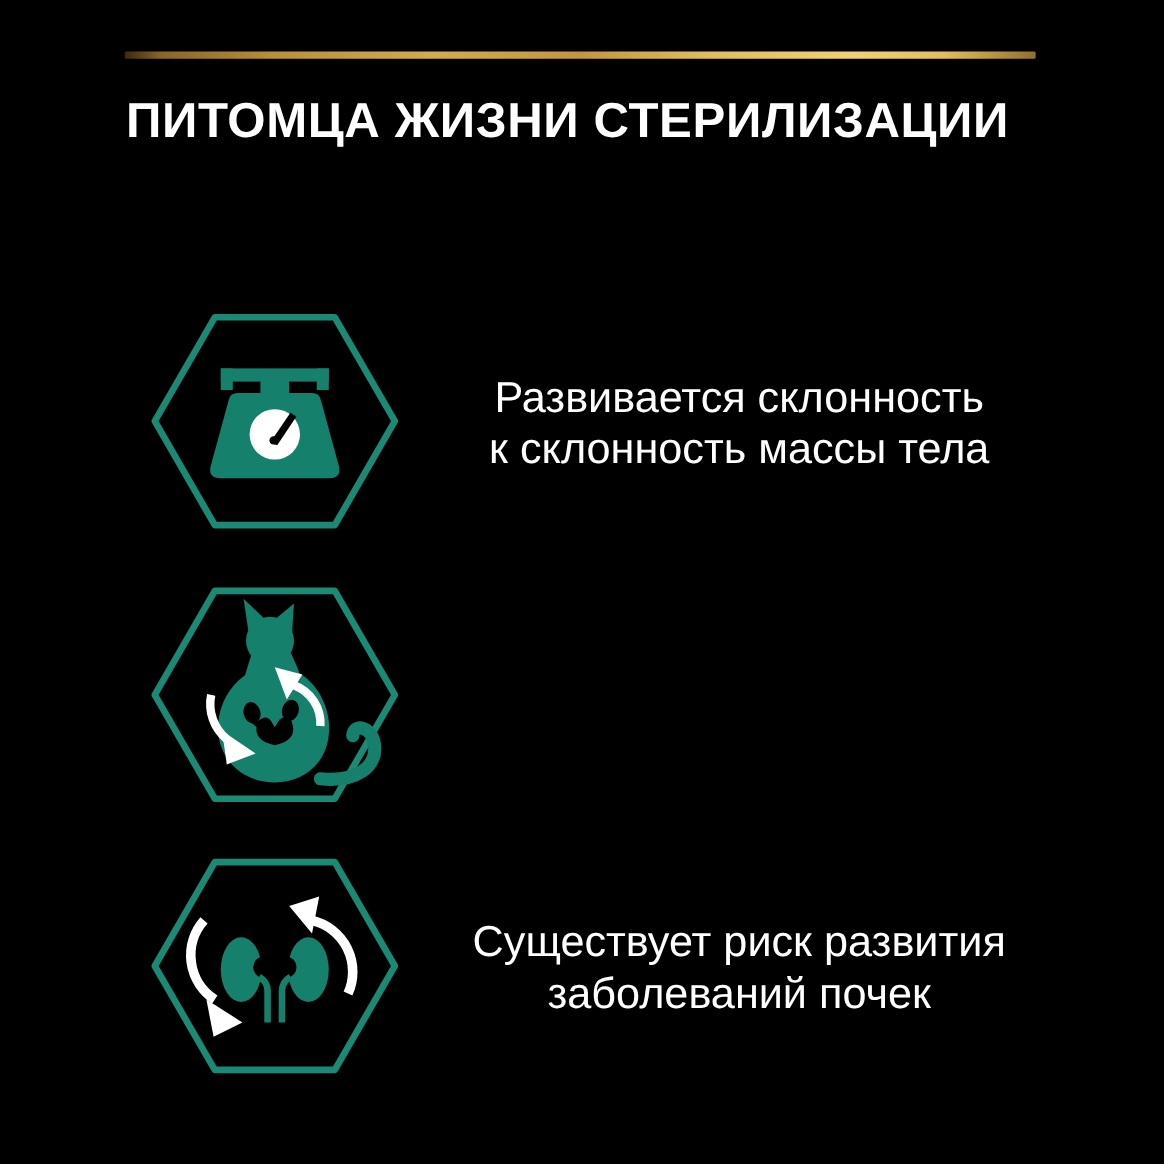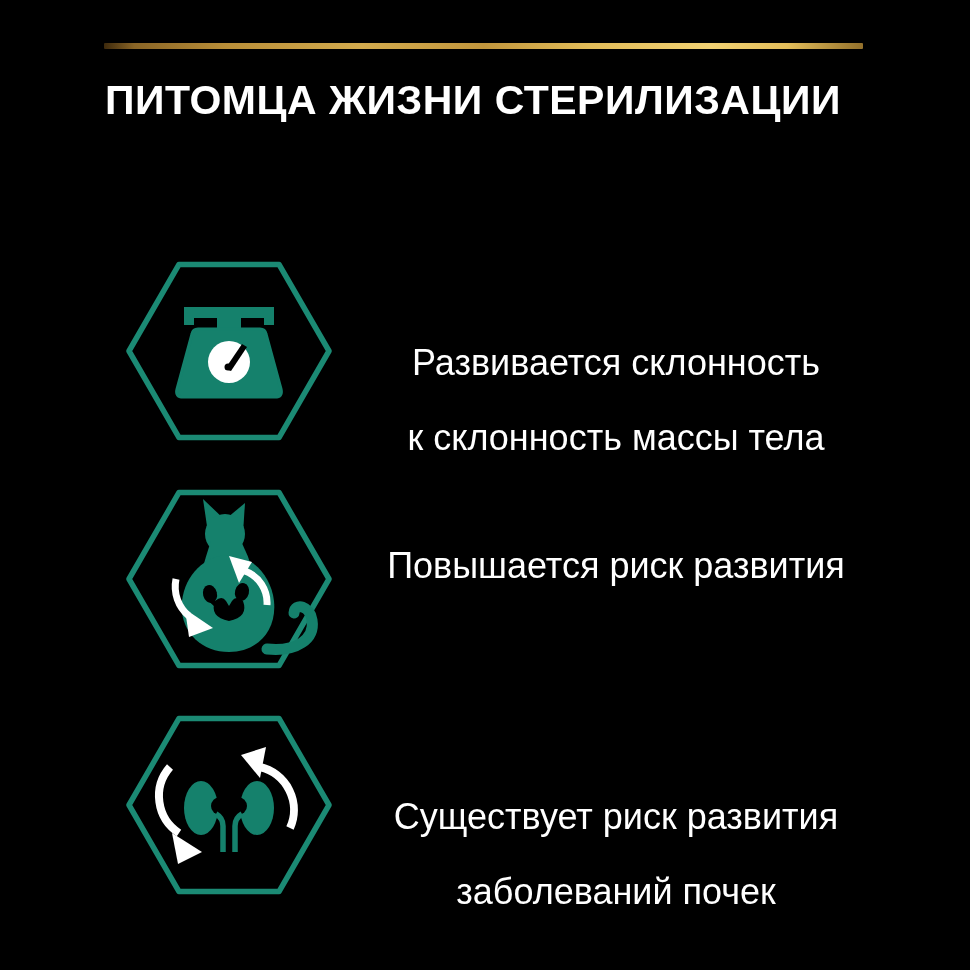--- a/index.html
+++ b/index.html
@@ -33,21 +33,21 @@
   }
   .title .tline{display:block;white-space:nowrap;}
   .row{position:absolute;left:0;width:970px;height:180px;}
   .hex{position:absolute;left:125px;top:0;}
   .item-text{
     position:absolute;left:346px;top:0;width:540px;
     color:var(--text);
     font-size:36px;font-weight:400;line-height:43px;
     text-align:center;
   }
-  .item-text div{white-space:nowrap;margin-top:32px;}
+  .item-text div{white-space:nowrap;}
 </style>
 </head>
 <body>
 
 <div class="canvas">
 
   <div class="gold-rule"></div>
 
   <h1 class="title">
     <span class="tline">ПИТОМЦА ЖИЗНИ СТЕРИЛИЗАЦИИ</span>
@@ -96,21 +96,20 @@
         </g>
         <g fill="#FFFFFF">
           <polygon points="104,67 127,73 114,94"></polygon>
           <path d="M120,82 A34,34 0 0 1 142,116" fill="none" stroke="#FFFFFF" stroke-width="7"></path>
           <polygon points="88,139 60,120 64,148"></polygon>
           <path d="M51,90 A38,38 0 0 0 64,127" fill="none" stroke="#FFFFFF" stroke-width="7"></path>
         </g>
       </g>
     </svg>
     <div class="item-text" style="top:23px">
-      <div>Повышается риск развития</div>
     </div>
   </section>
 
   <section class="row" style="top:715px">
     <svg class="hex" width="208" height="180" viewBox="0 0 208 180">
       <polygon points="204,90 154,3.4 54,3.4 4,90 54,176.6 154,176.6" fill="none" stroke="var(--teal-border)" stroke-width="5.5" stroke-linejoin="round"></polygon>
       <g>
         <ellipse cx="76" cy="93" rx="17" ry="27" fill="var(--teal)"></ellipse>
         <ellipse cx="132" cy="93" rx="17" ry="27" fill="var(--teal)"></ellipse>
         <circle cx="95" cy="91" r="9" fill="#000000"></circle>

